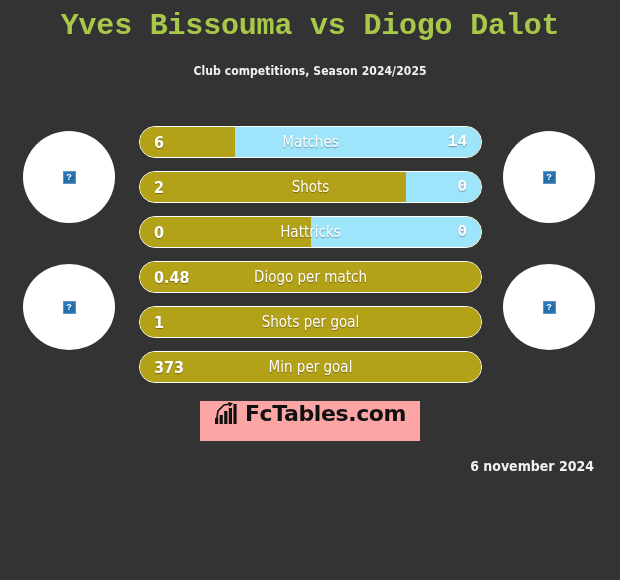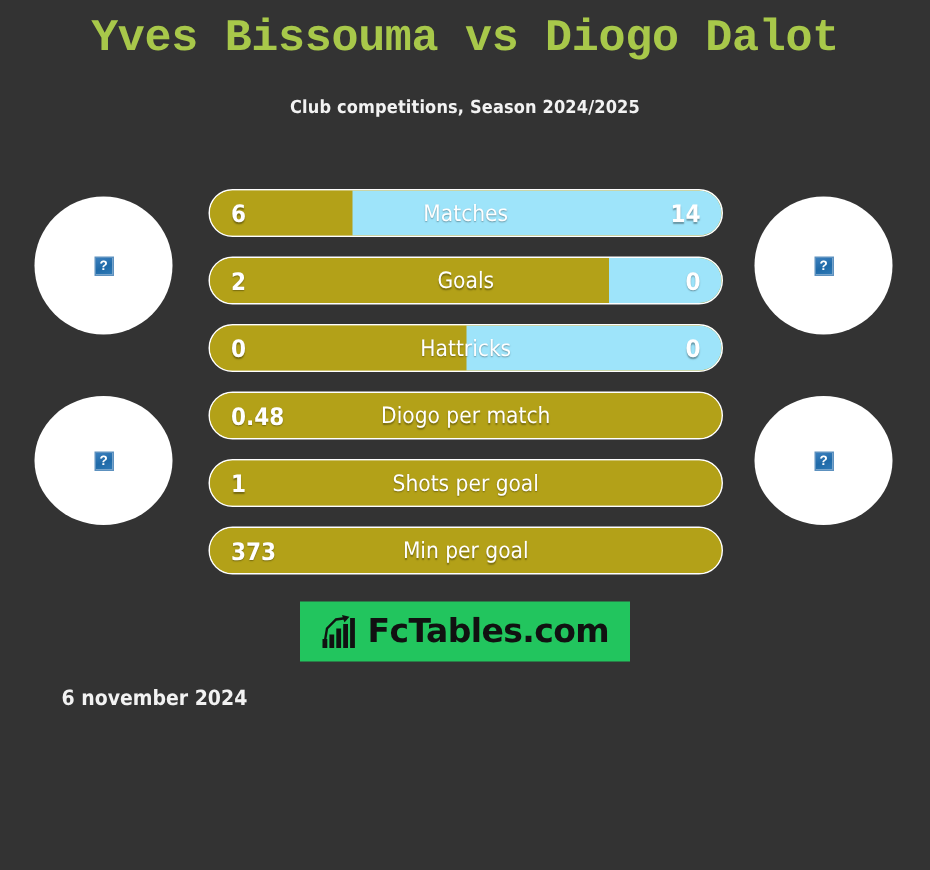--- a/index.html
+++ b/index.html
@@ -105,62 +105,61 @@
     position: absolute;
     top: 0;
     height: 32px;
     line-height: 31px;
     font-size: 16px;
     font-weight: bold;
     color: #ffffff;
     text-shadow: 0 1px 1px rgba(0,0,0,0.35);
   }
   .val.left  { left: 14px; }
-  .val.right { right: 14px; }
+  .val.right { right: 14px; font-family: Liberation Mono, monospace; }
 
   .stat-label {
     position: absolute;
     left: 0; right: 0; top: 0;
     height: 32px;
     line-height: 31px;
     text-align: center;
     font-size: 15px;
     font-weight: normal;
     color: #ffffff;
     text-shadow: 0 1px 1px rgba(0,0,0,0.35);
   }
 
   
   #logo-box {
     position: absolute;
     left: 200px;
     top: 401px;
     width: 220px;
     height: 40px;
-    background: #22c55e;
+    background: #fca5a5;
     display: flex;
-    align-items: center;
     justify-content: center;
     gap: 5px;
   }
   #logo-text {
     color: #111111;
     font-size: 22px;
     font-weight: bold;
     letter-spacing: -0.4px;
     font-family: "DejaVu Sans", "Liberation Sans", sans-serif;
   }
   #logo-icon { display: block; }
 
   #footer-date {
     position: absolute;
     top: 458px;
     left: 0;
     width: 594px;
-    text-align: left;
+    text-align: right;
     color: #f2f2f2;
     font-size: 14px;
     font-weight: bold;
     padding-left: 41px;
   }
 </style>
 </head>
 <body>
 
 <div id="page-title">Yves Bissouma vs Diogo Dalot</div>
@@ -189,21 +188,21 @@
       <div class="bar-right" style="width: 72%; background: rgb(158, 228, 250);"></div>
       <span class="val left">6</span>
       <span class="val right">14</span>
       <span class="stat-label">Matches</span>
     </div>
     <div class="stat-row">
       <div class="bar-left" style="width: 78%; background: rgb(179, 161, 24);"></div>
       <div class="bar-right" style="width: 22%; background: rgb(158, 228, 250);"></div>
       <span class="val left">2</span>
       <span class="val right">0</span>
-      <span class="stat-label">Goals</span>
+      <span class="stat-label">Shots</span>
     </div>
     <div class="stat-row">
       <div class="bar-left" style="width: 50%; background: rgb(179, 161, 24);"></div>
       <div class="bar-right" style="width: 50%; background: rgb(158, 228, 250);"></div>
       <span class="val left">0</span>
       <span class="val right">0</span>
       <span class="stat-label">Hattricks</span>
     </div>
     <div class="stat-row">
       <div class="bar-left" style="width: 100%; background: rgb(179, 161, 24);"></div>

